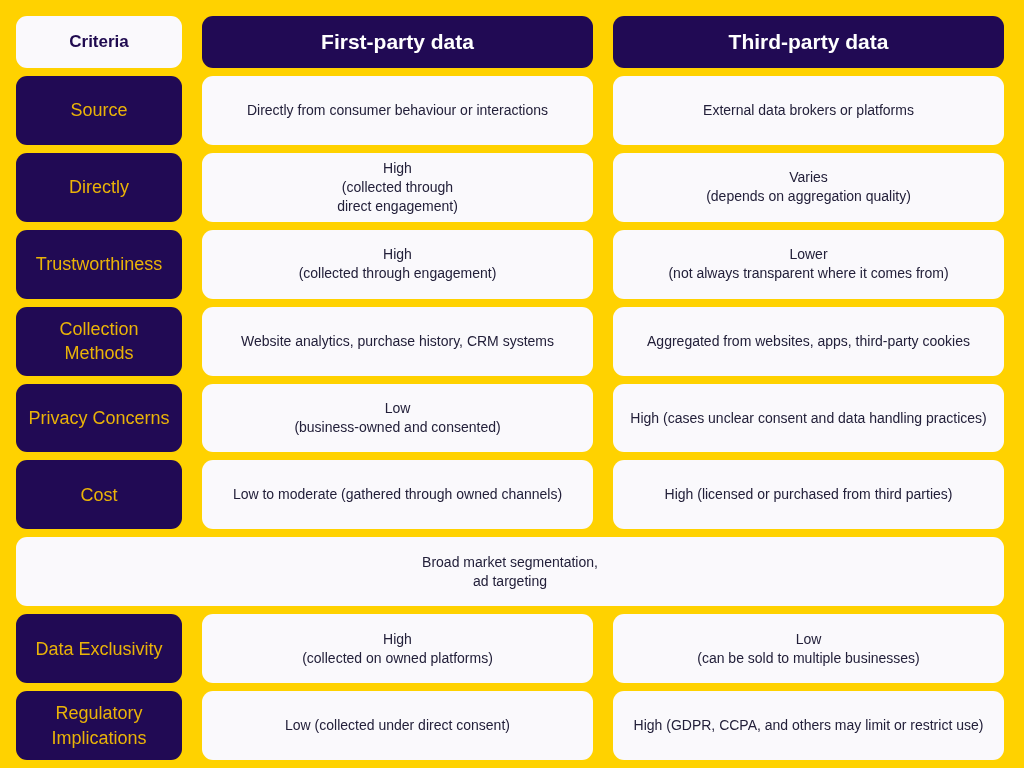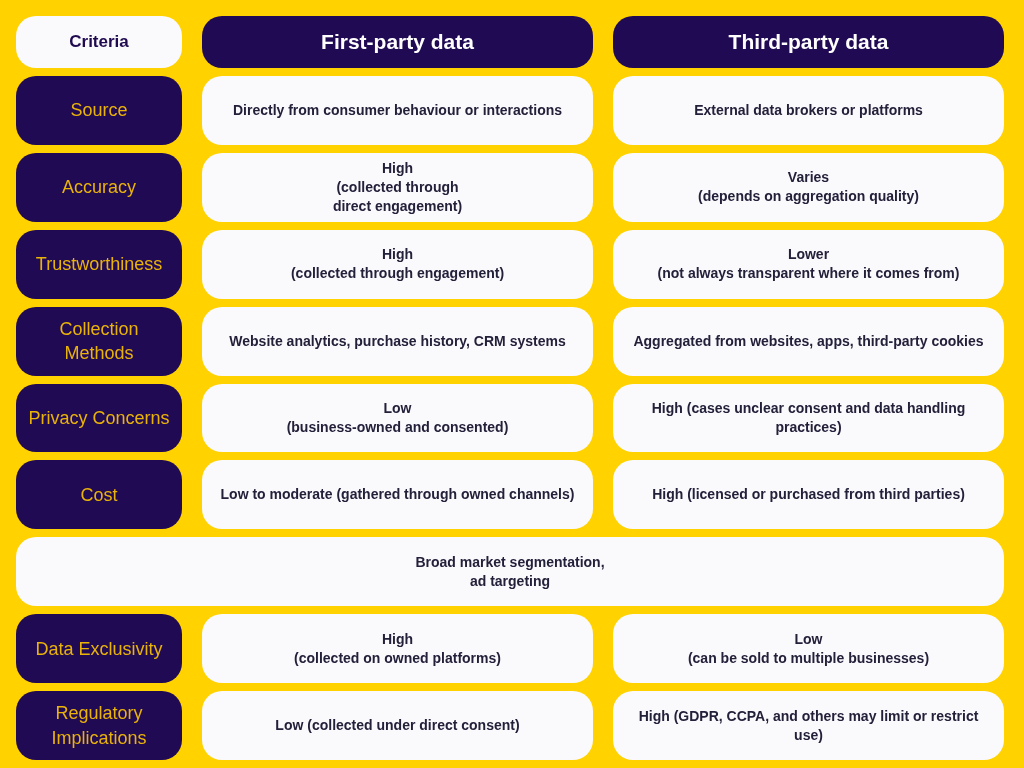--- a/index.html
+++ b/index.html
@@ -34,21 +34,21 @@
   .body-row {
     flex: 1 1 0;
     min-height: 0;
   }
   .cell {
     box-sizing: border-box;
     display: flex;
     align-items: center;
     justify-content: center;
     text-align: center;
-    border-radius: 20px;
+    border-radius: 11px;
     padding: 6px 12px;
     white-space: pre-line;
     line-height: 1.35;
   }
   .criteria-col {
     flex: 0 0 166px;
   }
   .data-col {
     flex: 1 1 0;
   }
@@ -69,42 +69,42 @@
   .criteria-cell {
     background: #210A54;
     color: #eab308;
     font-weight: normal;
     font-size: 18px;
   }
   .data-cell {
     background: #FAF9FC;
     color: #23203A;
     font-size: 14px;
-    font-weight: bold;
+    font-weight: normal;
   }
 </style>
 </head>
 <body>
 
 <div class="table">
 
   <div class="row header-row">
     <div class="cell criteria-col criteria-head">Criteria</div>
     <div class="cell data-col col-head">First-party data</div>
     <div class="cell data-col col-head">Third-party data</div>
   </div>
 
   <div class="row body-row">
     <div class="cell criteria-col criteria-cell">Source</div>
     <div class="cell data-col data-cell">Directly from consumer behaviour or interactions</div>
     <div class="cell data-col data-cell">External data brokers or platforms</div>
   </div>
 
   <div class="row body-row">
-    <div class="cell criteria-col criteria-cell">Accuracy</div>
+    <div class="cell criteria-col criteria-cell">Directly</div>
     <div class="cell data-col data-cell">High
 (collected through
 direct engagement)</div>
     <div class="cell data-col data-cell">Varies
 (depends on aggregation quality)</div>
   </div>
 
   <div class="row body-row">
     <div class="cell criteria-col criteria-cell">Trustworthiness</div>
     <div class="cell data-col data-cell">High

